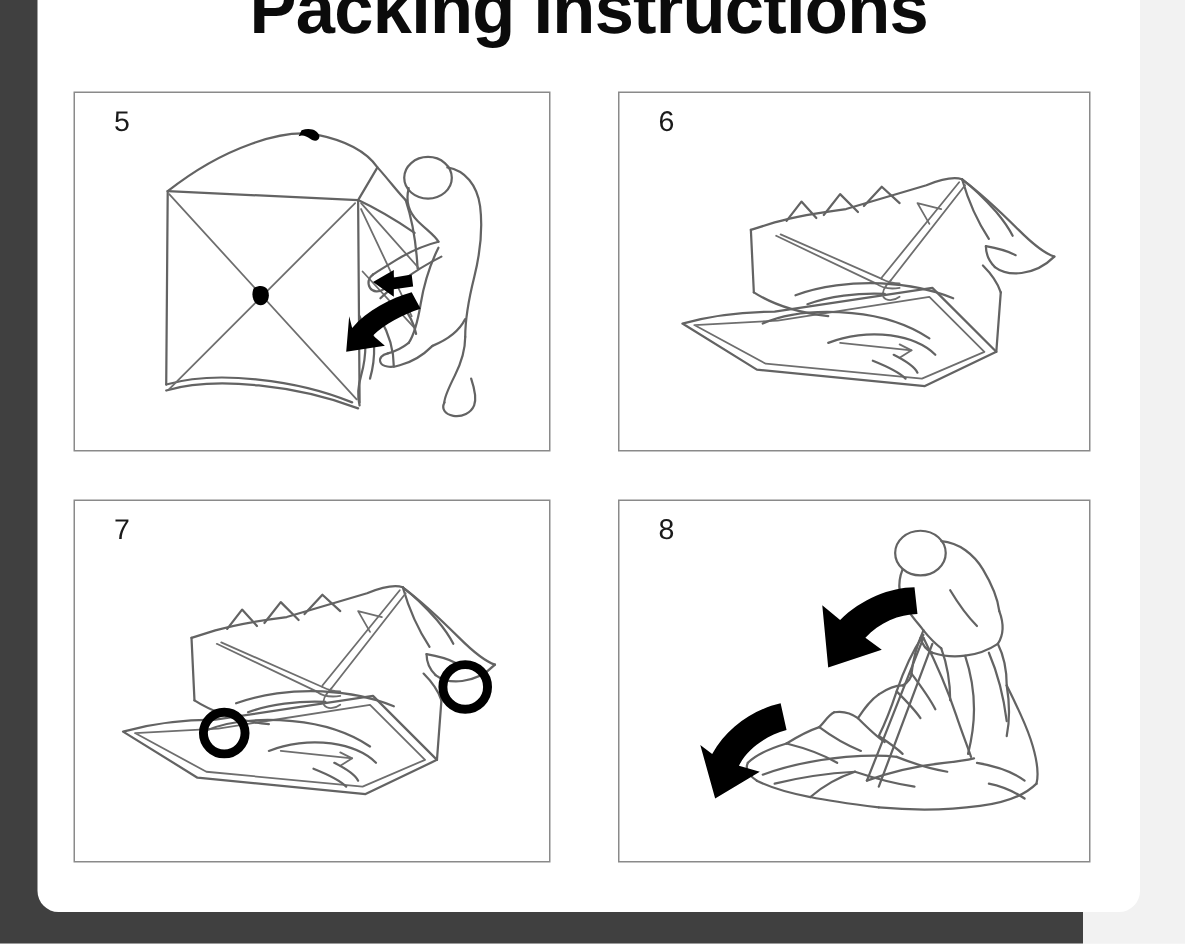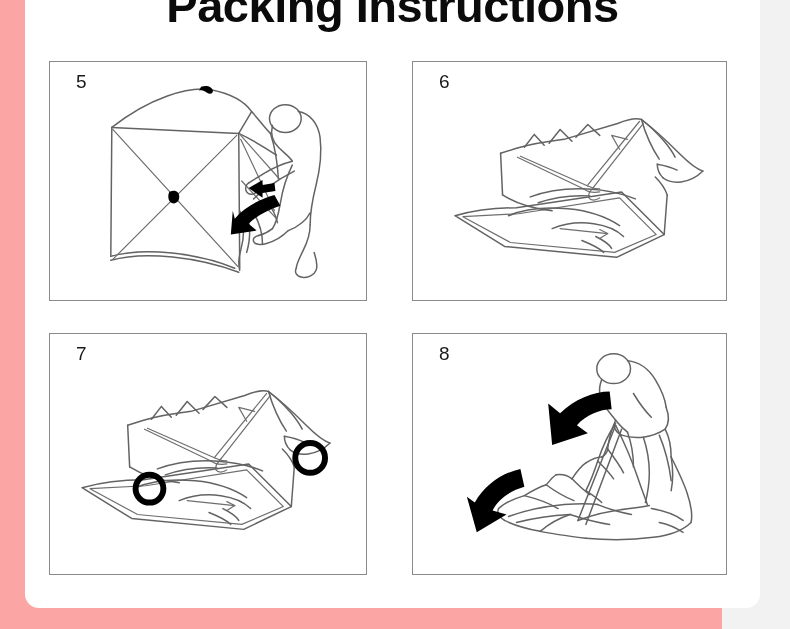--- a/index.html
+++ b/index.html
@@ -10,21 +10,21 @@
   body {
     width: 790px;
     height: 629px;
     overflow: hidden;
     font-family: "Liberation Sans", sans-serif;
   }
   #page {
     position: relative;
     width: 722px;
     height: 629px;
-    background: #fca5a5;
+    background: #404040;
   }
   
   #card {
     position: absolute;
     left: 25px;
     top: -6px;
     width: 735px;
     height: 614px;
     background: #ffffff;
     border-radius: 0 0 14px 14px;

